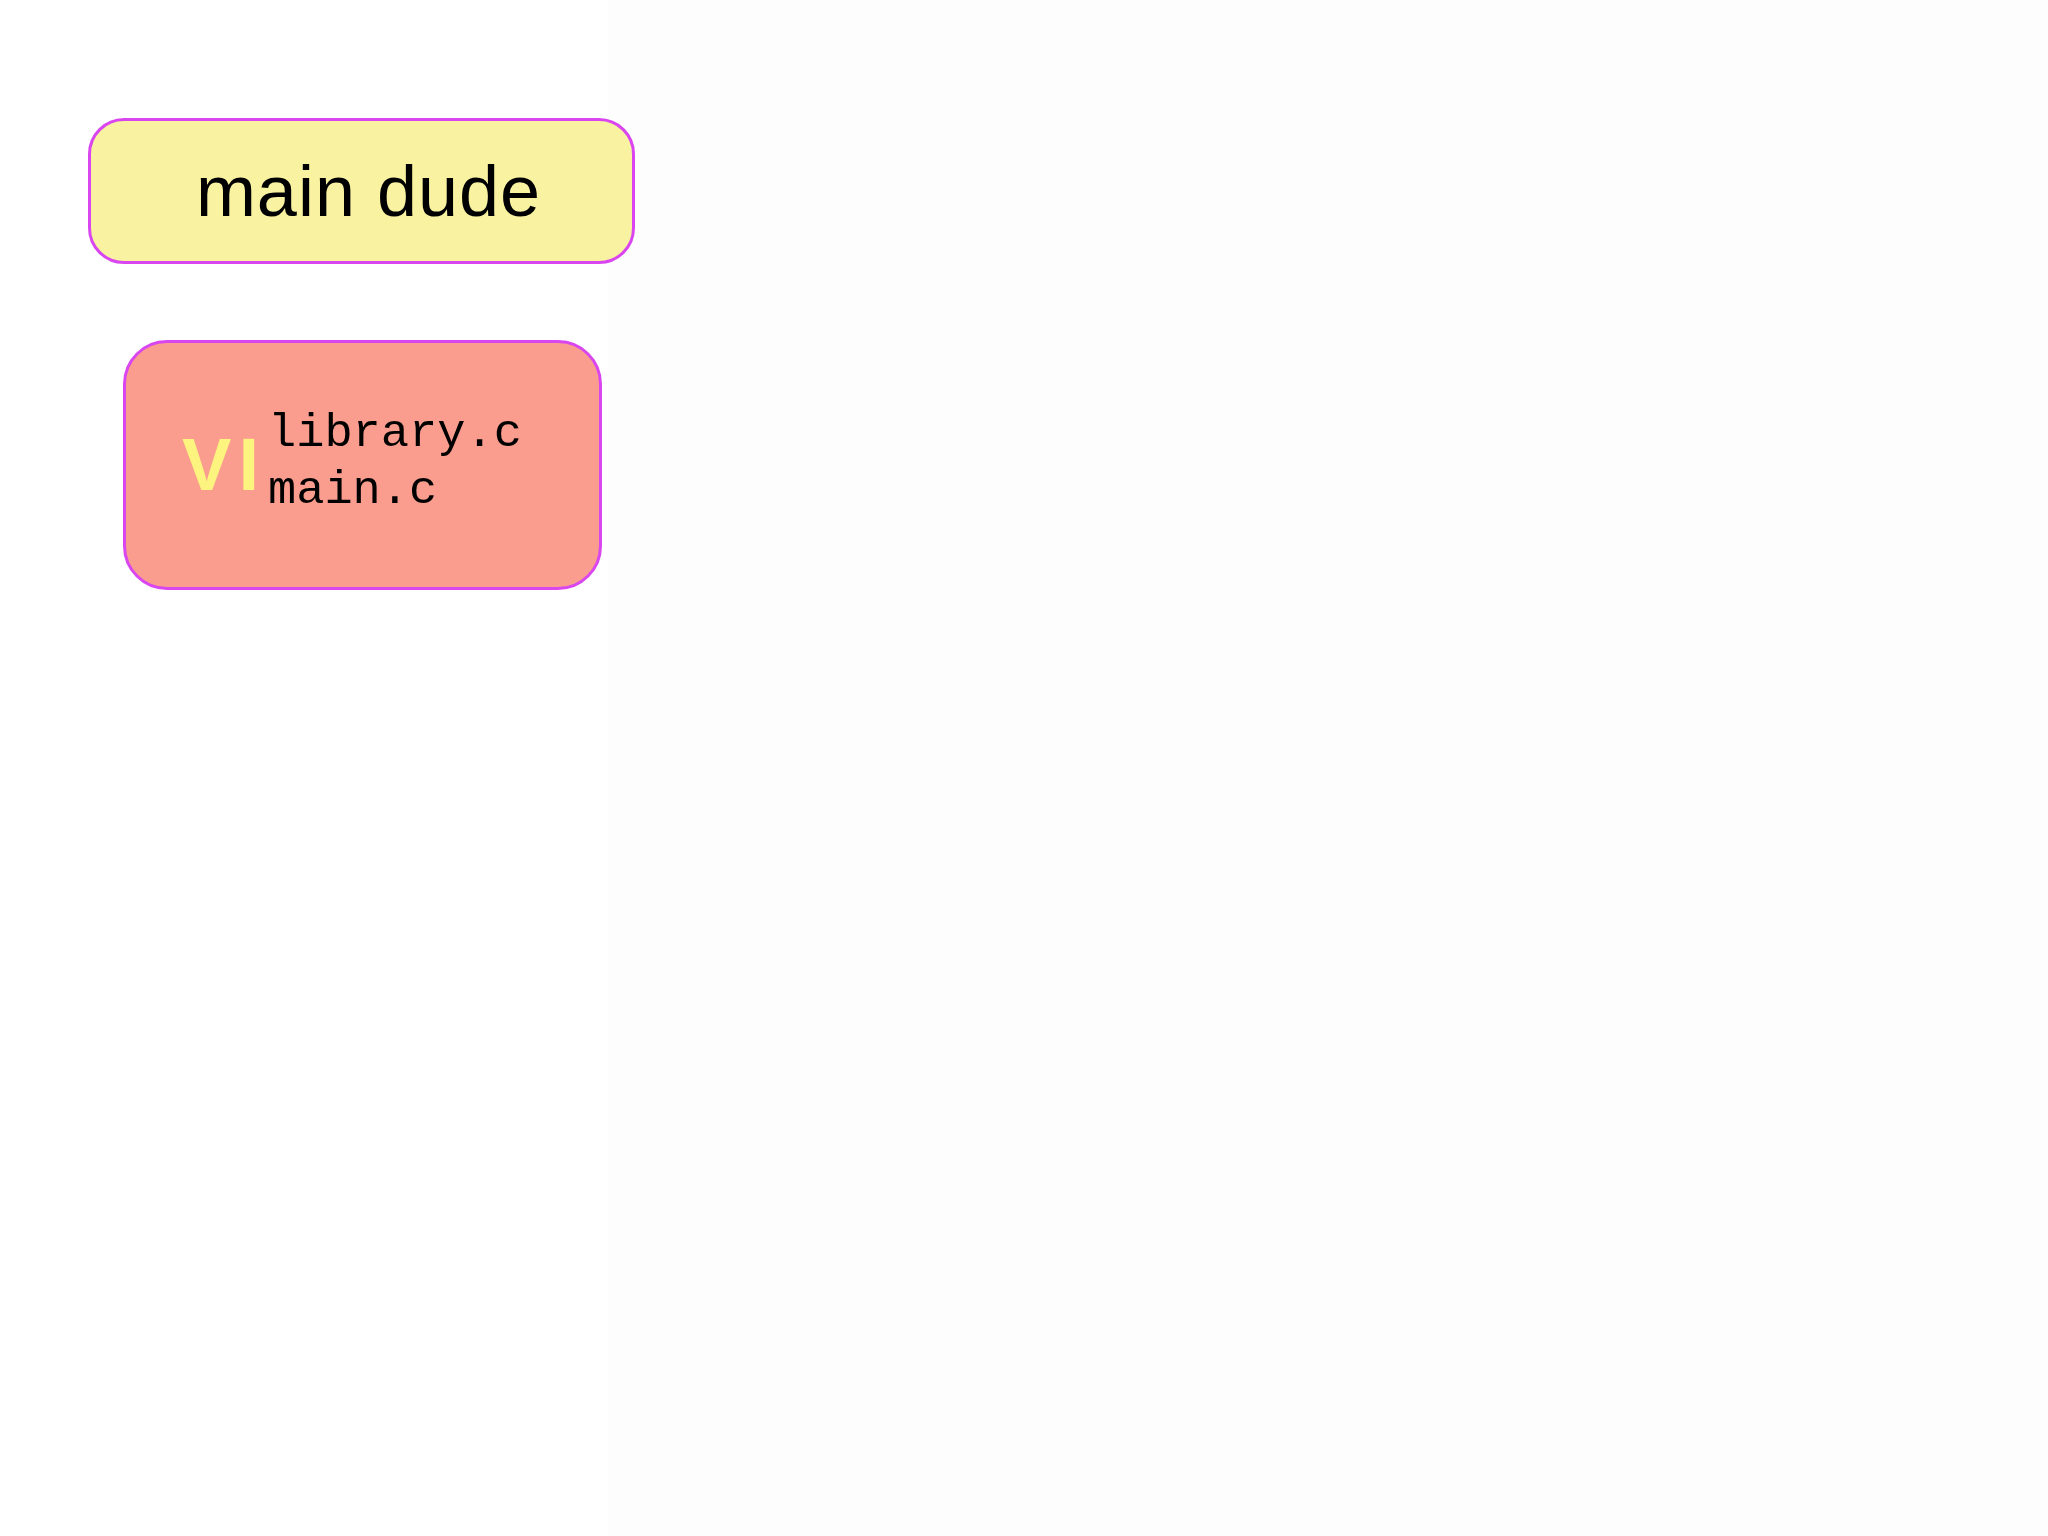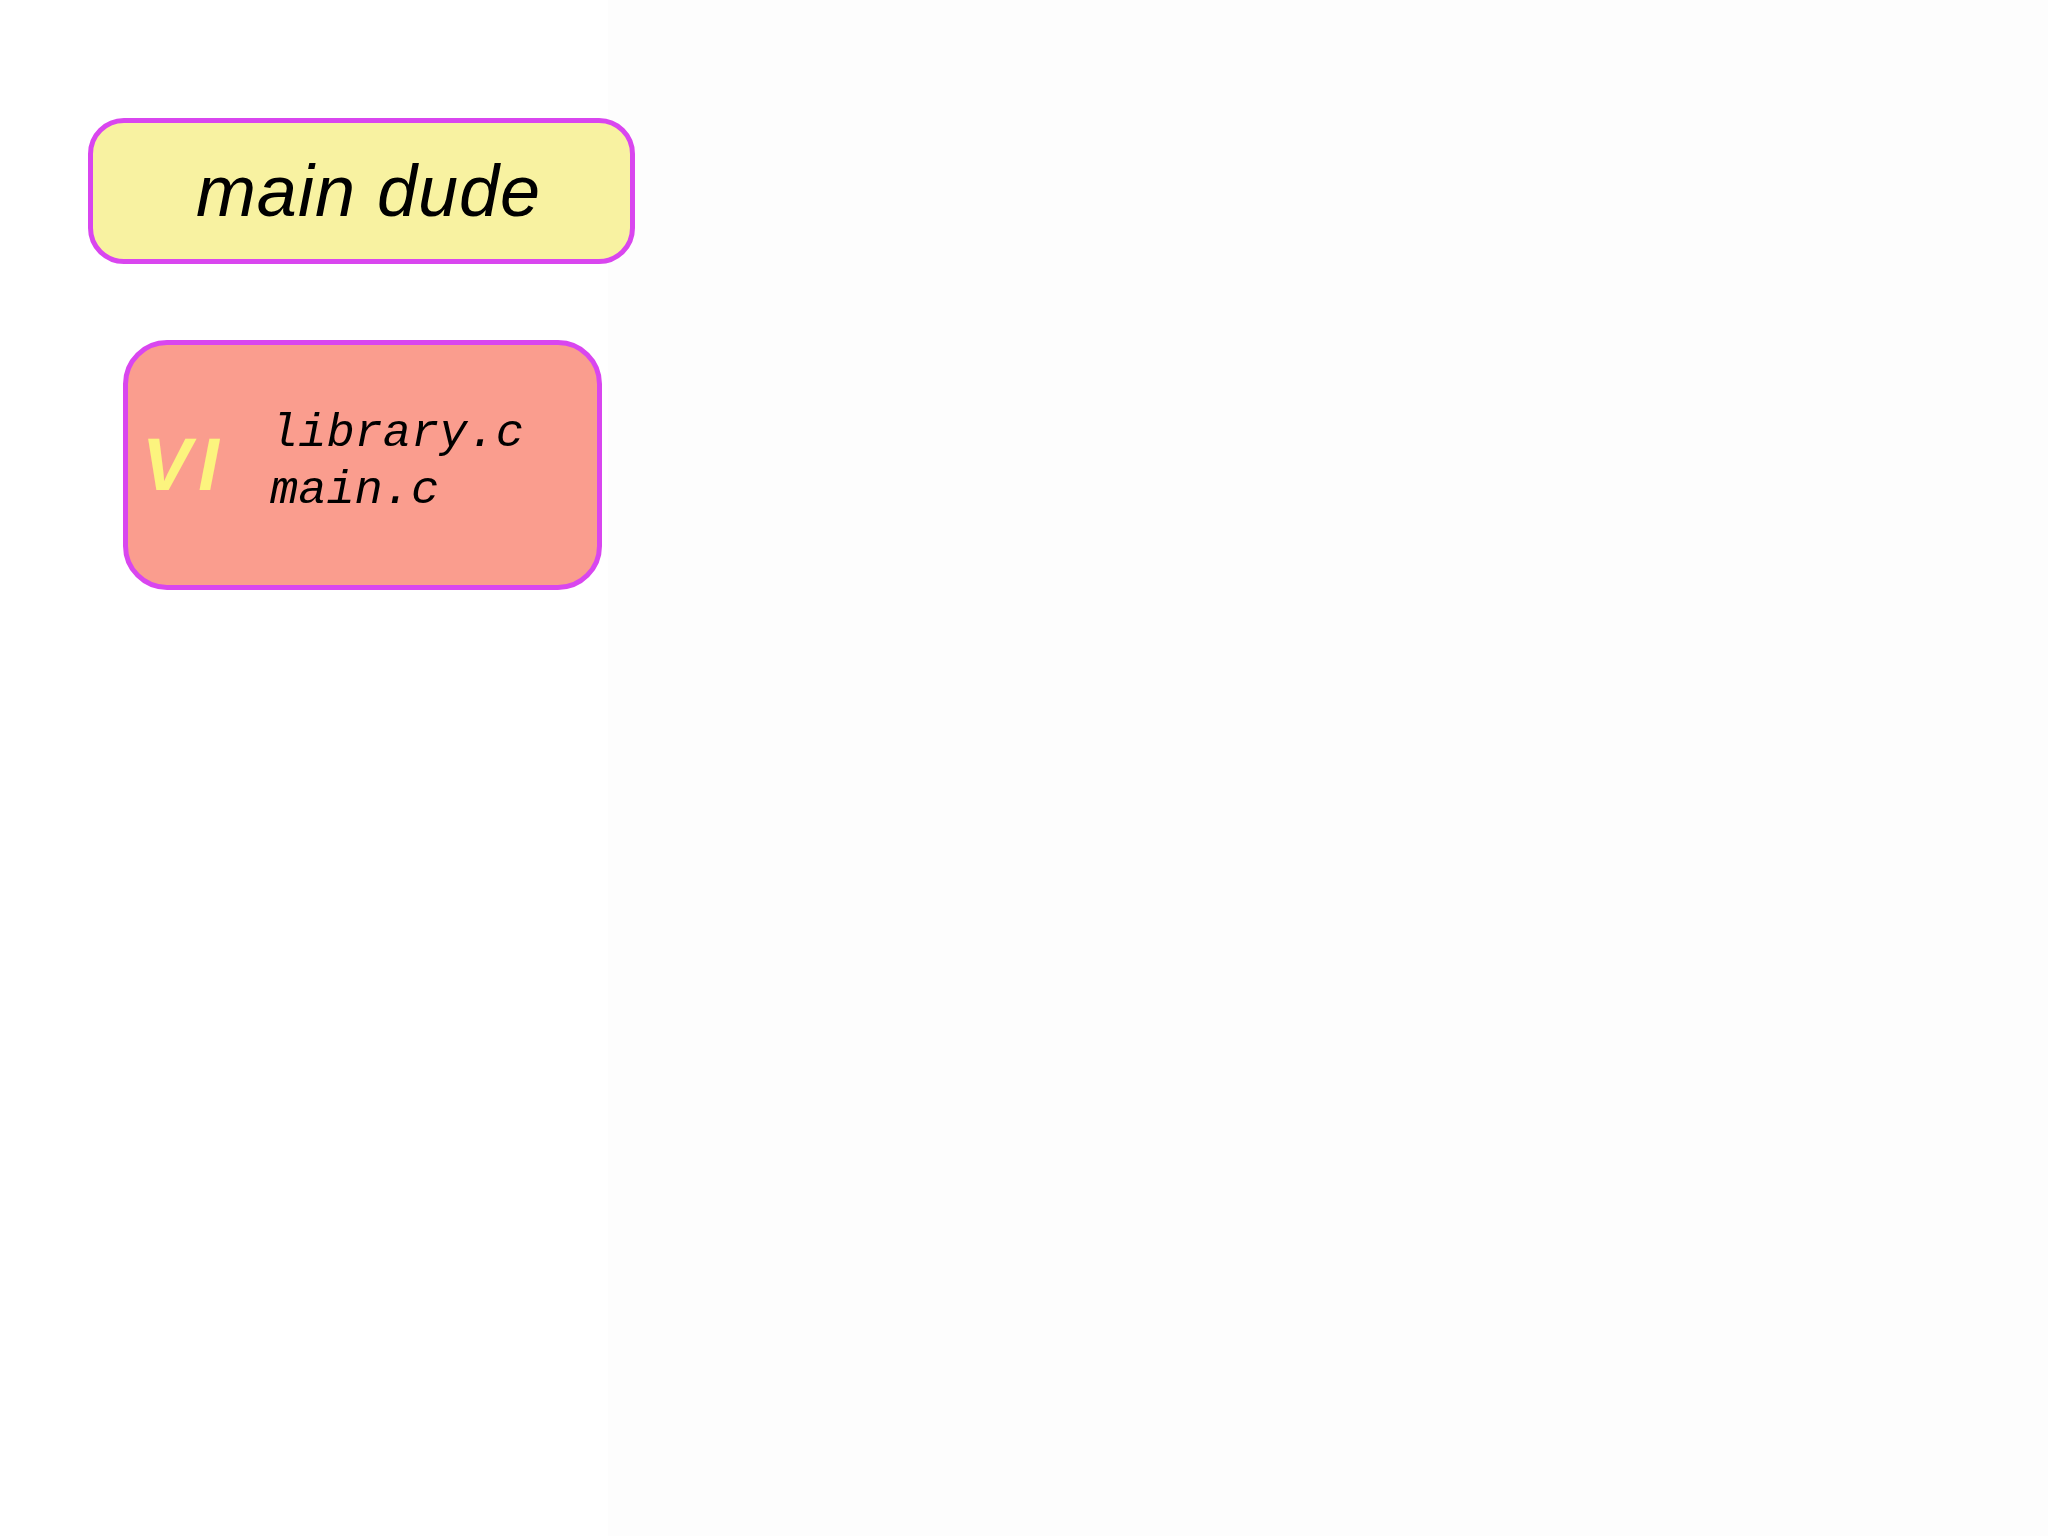--- a/index.html
+++ b/index.html
@@ -20,22 +20,21 @@
     position: absolute;
     left: 608px;
     top: 0;
     width: 1440px;
     height: 1536px;
     background: #fdfdfd;
   }
   .box {
     position: absolute;
     box-sizing: border-box;
-    border: 5px solid #d946ef;
-    font-style: italic;
+    border: 3px solid #d946ef;
   }
   .box-main-dude {
     left: 88px;
     top: 118px;
     width: 547px;
     height: 146px;
     border-radius: 36px;
     display: flex;
     align-items: center;
     justify-content: center;
@@ -54,21 +53,21 @@
     border-radius: 44px;
     display: flex;
     align-items: center;
   }
   .editor-name {
     font-size: 74px;
     font-weight: bold;
     letter-spacing: 7px;
     margin-left: 14px;
     width: 126px;
-    text-align: left;
+    text-align: right;
     flex: 0 0 auto;
     line-height: 1;
   }
   .file-list {
     font-family: "Liberation Mono", monospace;
     font-size: 47px;
     line-height: 57px;
     color: #000000;
     flex: 0 0 auto;
     margin-left: 2px;

